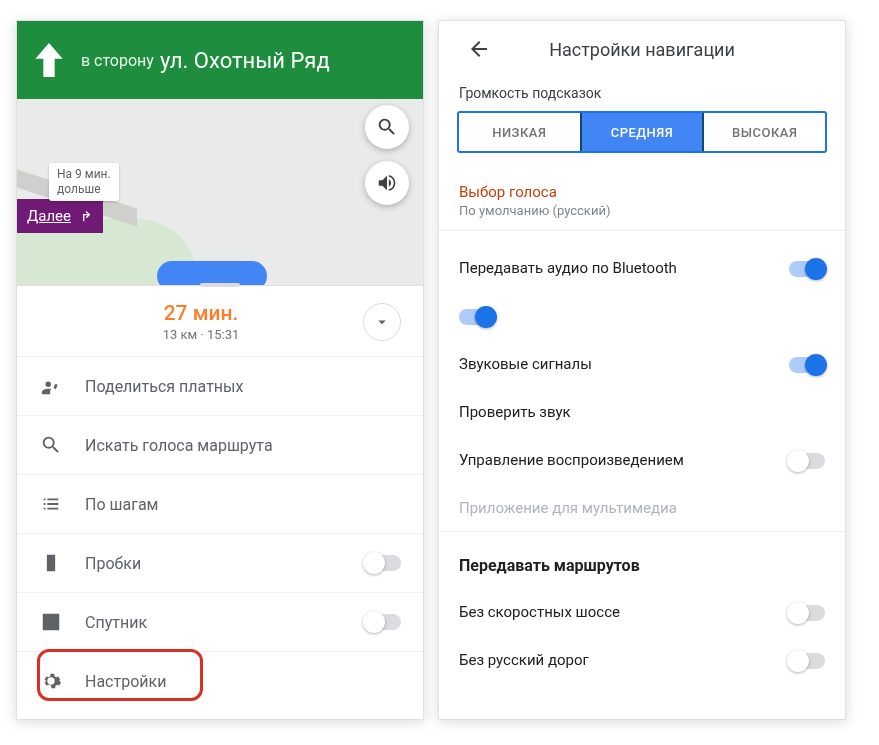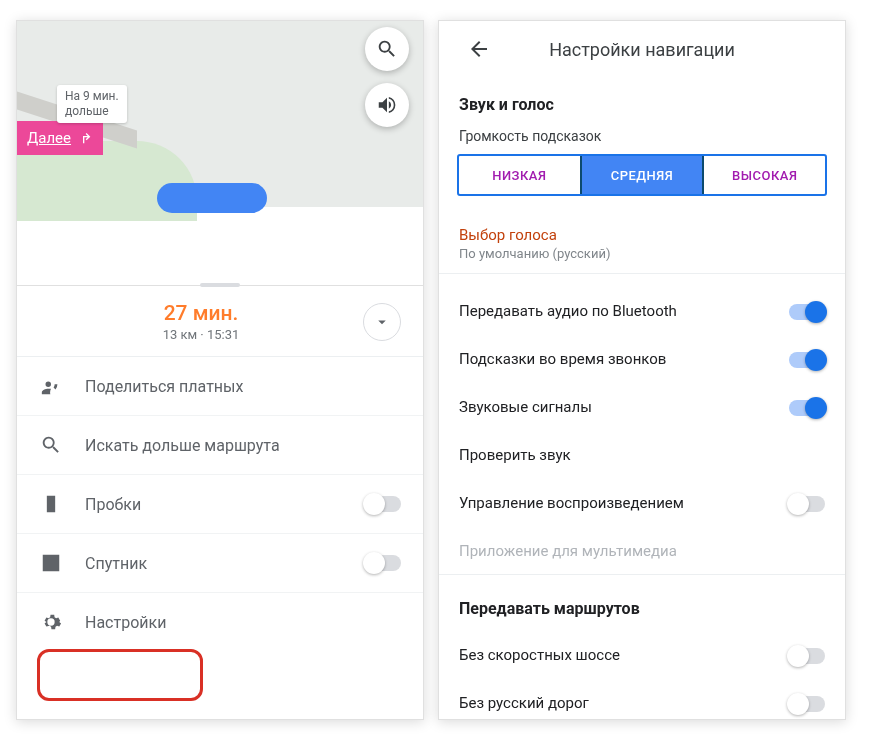--- a/index.html
+++ b/index.html
@@ -36,38 +36,38 @@
   .nav-header .arrow-up {
     width: 28px; height: 34px;
     margin-right: 18px;
   }
   .nav-dir-prefix { font-size: 16px; opacity: 0.9; margin-right: 6px;}
   .nav-dir-street { font-size: 22px; font-weight: 400; }
   .next-chip {
     position: absolute;
     top: 100px;
     left: 0;
-    background: #ec4899;
+    background: #701a75;
     color: #fff;
     padding: 8px 10px;
     font-size: 15px;
     display: flex;
     align-items: center;
     gap: 6px;
     z-index:3;
     text-decoration:underline;
   }
   .map-area {
     height: 186px;
     background: #e8ebe9;
     position: relative;
   }
   .map-pill {
     position: absolute;
-    top: 64px; left: 40px;
+    top: 64px; left: 32px;
     background: #fff;
     border-radius: 3px;
     padding: 4px 8px;
     font-size: 12px;
     color: #5f6368;
     box-shadow: 0 1px 3px rgba(0,0,0,0.2);
     white-space: pre-line;
     line-height: 1.25;
     z-index:3;
   }
@@ -165,21 +165,21 @@
   .subheader {
     padding: 8px 20px 10px; font-size:14px; color:#3c4043;
   }
   .seg {
     margin: 0 18px 18px;
     display:flex; border:2px solid #1a73e8; border-radius:3px;
     overflow:hidden; height:42px;
   }
   .seg-btn {
     flex:1; display:flex; align-items:center; justify-content:center;
-    font-size:13px; letter-spacing:0.5px; color:#a21caf; font-weight:500;
+    font-size:13px; letter-spacing:0.5px; color:#737373; font-weight:500;
   }
   .seg-btn + .seg-btn { border-left:2px solid #0c4a6e; }
   .seg-btn.active { background:#4285f4; color:#fff; }
   .pref-two-line { padding: 12px 20px 6px; }
   .pref-two-line .p-title { font-size:15px; color:#c2410c; }
   .pref-two-line .p-sub { font-size:13px; color:#80868b; margin-top:2px;}
   .pref-row {
     display:flex; align-items:flex-end;
     padding: 8px 20px;
     min-height:48px;
@@ -187,20 +187,27 @@
   .pref-row .p-title { flex:1; font-size:15px; color:#202124; }
   .pref-row.disabled .p-title { color:#b0b4b9; }
   .divider { height:1px; background:#eceff1; margin: 6px 0; }
 </style>
 </head>
 <body>
 
 <div class="container">
 
   <div class="phone">
+    <div class="nav-header">
+      <svg class="arrow-up" viewBox="0 0 24 30">
+          <path fill="#fff" d="M12 0 L24 14 H17 V30 H7 V14 H0 Z"></path>
+        </svg>
+      <span class="nav-dir-prefix">в сторону</span>
+      <span class="nav-dir-street">ул. Охотный Ряд</span>
+    </div>
 
     <div class="map-area">
       <div class="map-park"></div>
       <div class="map-road-grey"></div>
       <div class="map-road-blue"></div>
       <div class="next-chip">
         <span>Далее</span>
         <svg width="16" height="16" viewBox="0 0 24 24">
             <path fill="#fff" d="M9 20V9h7l-3-3 1.4-1.4L20 10l-5.6 5.4L13 14l3-3H11v9z"></path>
           </svg>
@@ -243,21 +250,29 @@
               </svg>
             </span>
           <span class="mi-label">Поделиться платных</span>
         </div>
         <div class="menu-item menu-sep">
           <span class="mi-icon">
               <svg width="22" height="22" viewBox="0 0 24 24">
                 <path fill="#5f6368" d="M15.5 14h-.8l-.3-.3a6.5 6.5 0 10-.7.7l.3.3v.8l5 5 1.5-1.5-5-5zm-6 0a4.5 4.5 0 110-9 4.5 4.5 0 010 9z"></path>
               </svg>
             </span>
-          <span class="mi-label">Искать дольше маршрута</span>
+          <span class="mi-label">Искать голоса маршрута</span>
+        </div>
+        <div class="menu-item menu-sep">
+          <span class="mi-icon">
+              <svg width="22" height="22" viewBox="0 0 24 24">
+                <path fill="#5f6368" d="M4 6h2v2H4zM8 6h12v2H8zM4 11h2v2H4zM8 11h12v2H8zM4 16h2v2H4zM8 16h12v2H8z"></path>
+              </svg>
+            </span>
+          <span class="mi-label">По шагам</span>
         </div>
         <div class="menu-item menu-sep">
           <span class="mi-icon">
               <svg width="20" height="22" viewBox="0 0 24 24">
                 <path fill="#5f6368" d="M7 2h10v20H7zM12 5a2 2 0 110 4 2 2 0 010-4zm0 6a2 2 0 110 4 2 2 0 010-4zm0 6a2 2 0 110 4 2 2 0 010-4z"></path>
               </svg>
             </span>
           <span class="mi-label">Пробки</span>
           <span class="toggle"></span>
         </div>
@@ -285,40 +300,38 @@
 
   <div class="phone">
     <div class="appbar">
       <svg width="24" height="24" viewBox="0 0 24 24">
           <path fill="#3c4043" d="M20 11H7.8l5.6-5.6L12 4l-8 8 8 8 1.4-1.4L7.8 13H20z"></path>
         </svg>
       <div class="title">Настройки навигации</div>
       <div class="spacer"></div>
     </div>
 
-    <div class="section-title">Звук и голос</div>
     <div class="subheader">Громкость подсказок</div>
     <div class="seg">
       <div class="seg-btn">НИЗКАЯ</div>
       <div class="seg-btn active">СРЕДНЯЯ</div>
       <div class="seg-btn">ВЫСОКАЯ</div>
     </div>
 
     <div class="pref-two-line">
       <div class="p-title">Выбор голоса</div>
       <div class="p-sub">По умолчанию (русский)</div>
     </div>
     <div class="divider"></div>
 
     <div class="pref-row">
       <div class="p-title">Передавать аудио по Bluetooth</div>
       <span class="toggle on"></span>
     </div>
     <div class="pref-row">
-      <div class="p-title">Подсказки во время звонков</div>
       <span class="toggle on"></span>
     </div>
     <div class="pref-row">
       <div class="p-title">Звуковые сигналы</div>
       <span class="toggle on"></span>
     </div>
     <div class="pref-row">
       <div class="p-title">Проверить звук</div>
     </div>
     <div class="pref-row">

